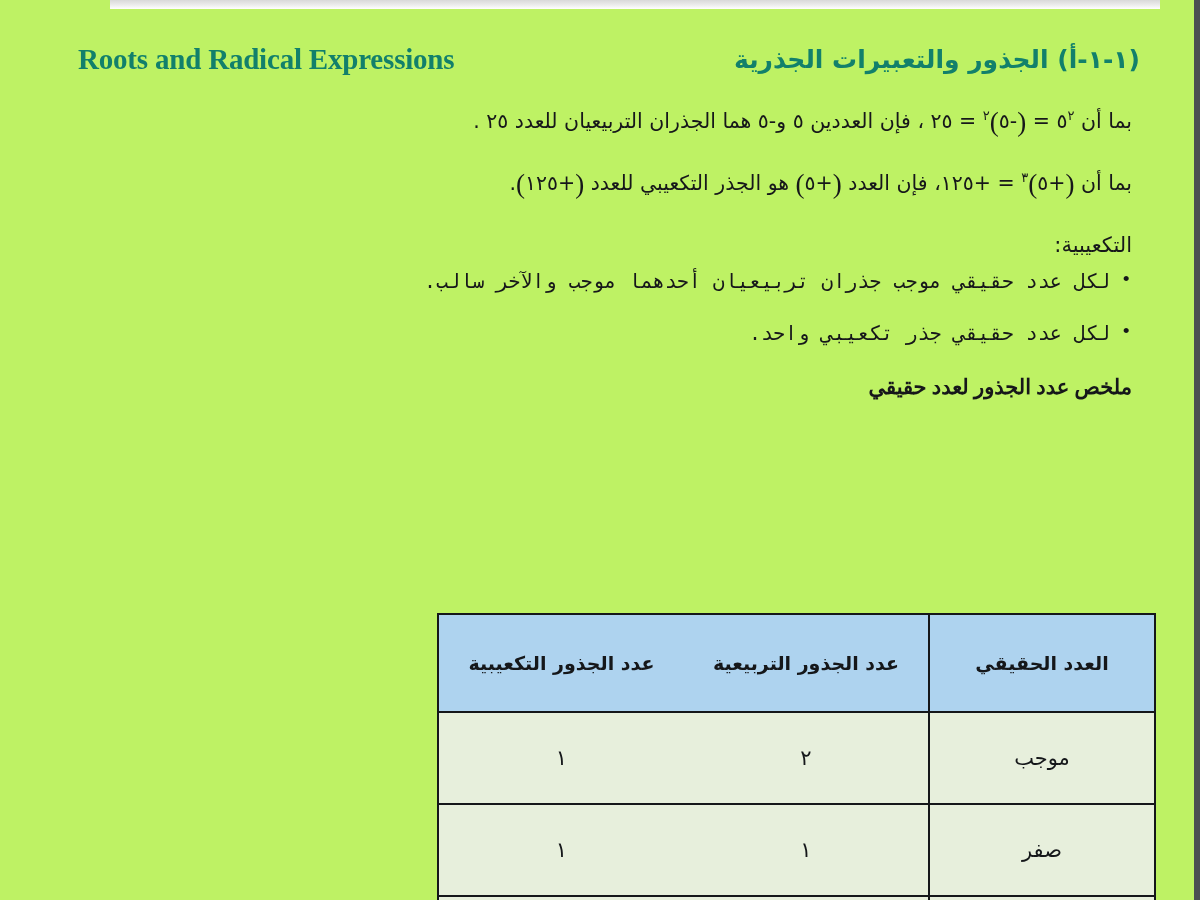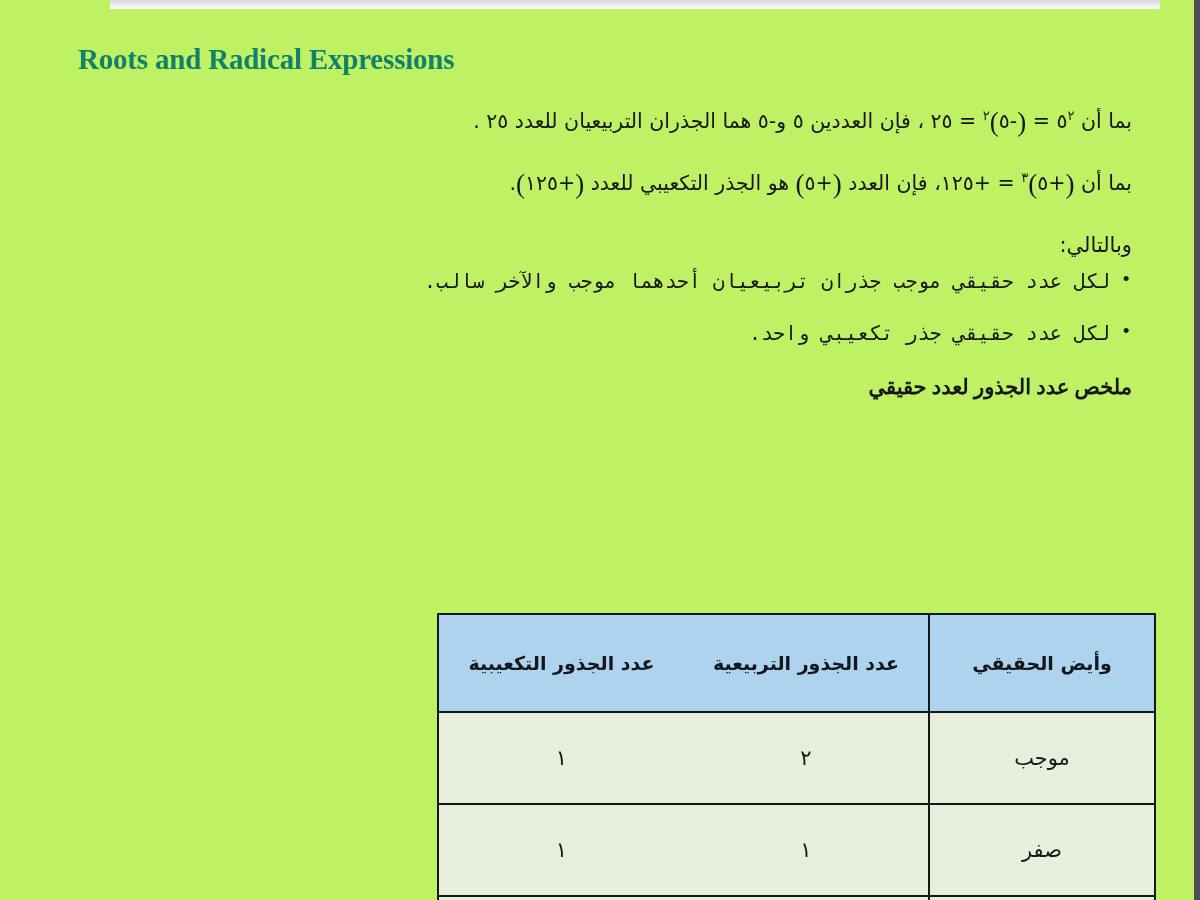--- a/index.html
+++ b/index.html
@@ -195,47 +195,48 @@
 </head>
 <body>
 
 <div class="page">
 
   <div class="top-band"></div>
   <div class="right-edge"></div>
 
   <div class="header">
     <div class="title-en">Roots and Radical Expressions</div>
+    <div class="title-ar">(١-١-أ) الجذور والتعبيرات الجذرية</div>
   </div>
 
   <div class="body-area">
 
     <p class="mline">
       <span>بما أن ٥</span><sup class="exp">٢</sup><span> = </span><span class="paren">(</span><span>-٥</span><span class="paren">)</span><sup class="exp">٢</sup><span> = ٢٥ ، فإن العددين ٥ و-٥ هما الجذران التربيعيان للعدد ٢٥ .</span>
     </p>
 
     <p class="mline">
       <span>بما أن </span><span class="paren">(</span><span>+٥</span><span class="paren">)</span><sup class="exp">٣</sup><span> = +١٢٥، فإن العدد </span><span class="paren">(</span><span>+٥</span><span class="paren">)</span><span> هو الجذر التكعيبي للعدد </span><span class="paren">(</span><span>+١٢٥</span><span class="paren">)</span><span>.</span>
     </p>
 
 
-    <p class="conclusion">وبالتالي:</p>
+    <p class="conclusion">التكعيبية:</p>
 
     <ul class="bullets">
       <li class="b1">لكل عدد حقيقي موجب جذران تربيعيان أحدهما موجب والآخر سالب.</li>
       <li class="b2">لكل عدد حقيقي جذر تكعيبي واحد.</li>
     </ul>
 
     <p class="table-caption">ملخص عدد الجذور لعدد حقيقي</p>
   </div>
 
   <table class="roots-table">
     <thead>
       <tr>
-        <th class="col-label">وأيض الحقيقي</th>
+        <th class="col-label">العدد الحقيقي</th>
         <th class="col-sq no-left-border">عدد الجذور التربيعية</th>
         <th class="col-cube no-right-border">عدد الجذور التكعيبية</th>
       </tr>
     </thead>
     <tbody>
       <tr>
         <td>موجب</td>
         <td class="no-left-border">٢</td>
         <td class="no-right-border">١</td>
       </tr>

